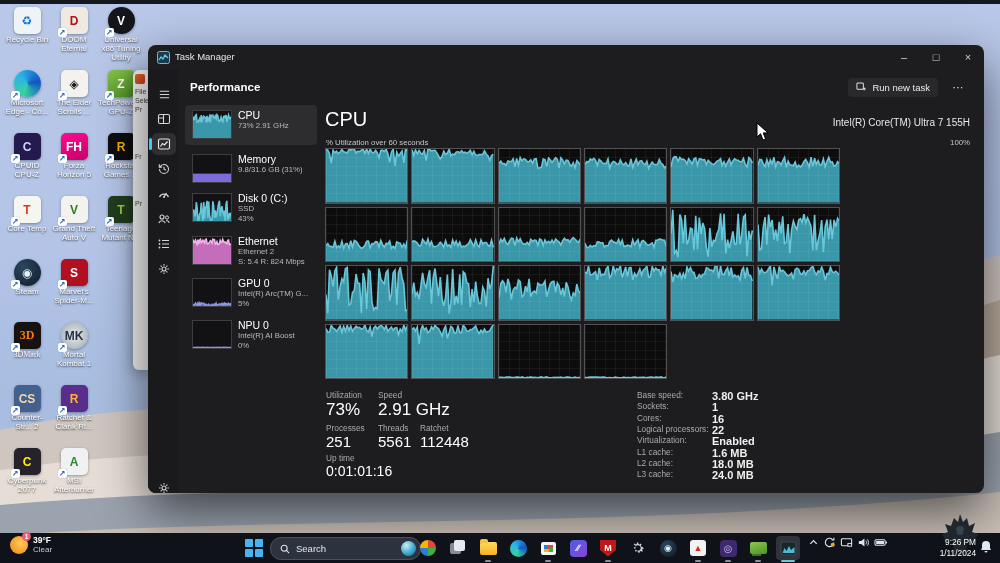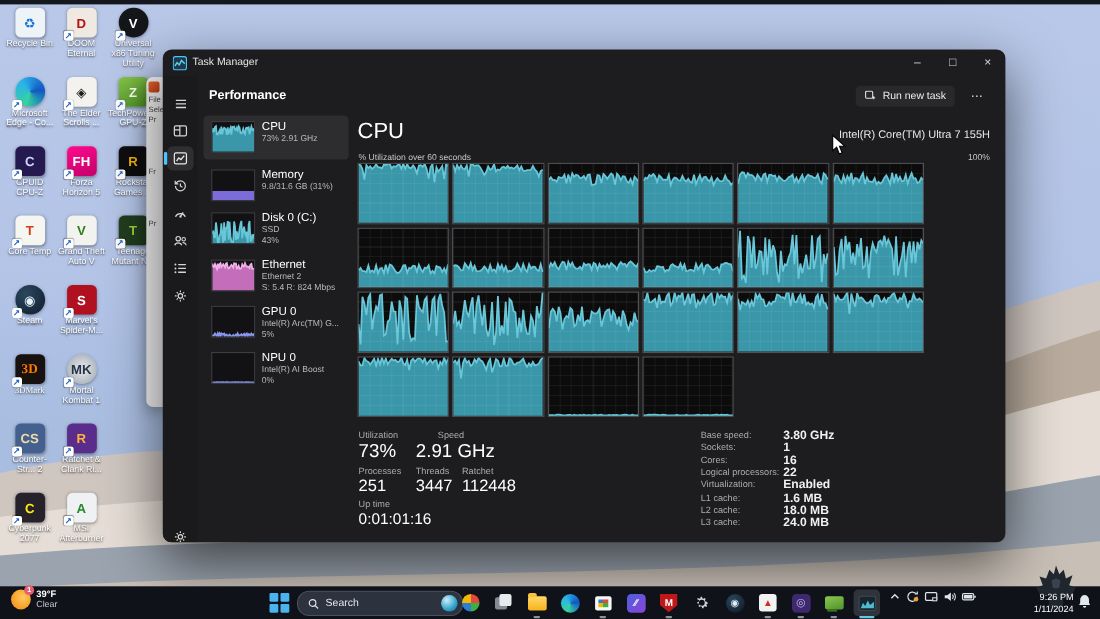--- a/index.html
+++ b/index.html
@@ -17,21 +17,21 @@
     word-wrap:break-word;}
   .dicon .sarrow{position:absolute;left:-3px;bottom:-3px;width:9px;height:9px;background:#fff;border-radius:2px;
     color:#1a62c9;font-size:8px;line-height:9px;font-weight:bold;box-shadow:0 0 1px rgba(0,0,0,.4);}
 
   
   .sliver{background:#f3f3f3;box-shadow:0 4px 14px rgba(0,0,0,.35);}
   .sliver .frag{display:block;color:#444;font-size:7px;padding:1px 2px;white-space:nowrap;overflow:hidden;}
   .fieldrow{display:block;height:11px;margin:3px 2px 0 2px;background:#fdfdfd;border:1px solid #c9c9c9;border-radius:2px;}
 
   
-  .tm{left:148px;top:45px;width:766px;height:448px;background:#1d1d1f;border-radius:8px;
+  .tm{left:148px;top:45px;width:836px;height:448px;background:#1d1d1f;border-radius:8px;
     box-shadow:0 18px 50px rgba(0,0,0,.6);overflow:hidden;}
   .tm-titlebar{position:absolute;left:0;top:0;right:0;height:24px;}
   .tm-title{position:absolute;left:27px;top:6px;font-size:9.5px;color:#e6e6e6;}
   .winbtn{position:absolute;top:0;width:32px;height:23px;color:#d2d2d2;font-size:11px;display:flex;
     align-items:center;justify-content:center;}
   .pagehead{position:absolute;left:42px;top:36px;font-size:11.5px;font-weight:bold;color:#fff;}
   .runbtn{position:absolute;top:33px;height:19px;display:flex;align-items:center;gap:5px;color:#ececec;
     font-size:9.5px;padding:0 8px;border-radius:4px;background:#29292c;}
   .morebtn{position:absolute;top:33px;width:20px;height:19px;color:#e0e0e0;font-size:11px;display:flex;
     align-items:center;justify-content:center;border-radius:4px;}
@@ -526,26 +526,26 @@
             <polygon points="0,100 0.0,97.9 2.2,98.5 4.3,97.5 6.5,97.1 8.7,97.4 10.9,97.2 13.0,97.2 15.2,97.3 17.4,97.7 19.6,97.9 21.7,97.2 23.9,97.5 26.1,98.5 28.3,98.5 30.4,98.4 32.6,98.5 34.8,98.5 37.0,97.5 39.1,98.0 41.3,98.3 43.5,98.5 45.7,98.5 47.8,97.3 50.0,98.5 52.2,98.4 54.3,98.4 56.5,98.5 58.7,97.7 60.9,97.2 63.0,97.8 65.2,98.5 67.4,97.6 69.6,98.1 71.7,97.5 73.9,98.5 76.1,98.1 78.3,97.7 80.4,97.1 82.6,97.2 84.8,98.4 87.0,97.1 89.1,97.5 91.3,97.7 93.5,97.0 95.7,98.2 97.8,98.5 100.0,97.4 100,100" fill="#3fa6ba" fill-opacity="0.9"></polygon>
             <polyline points="0.0,97.9 2.2,98.5 4.3,97.5 6.5,97.1 8.7,97.4 10.9,97.2 13.0,97.2 15.2,97.3 17.4,97.7 19.6,97.9 21.7,97.2 23.9,97.5 26.1,98.5 28.3,98.5 30.4,98.4 32.6,98.5 34.8,98.5 37.0,97.5 39.1,98.0 41.3,98.3 43.5,98.5 45.7,98.5 47.8,97.3 50.0,98.5 52.2,98.4 54.3,98.4 56.5,98.5 58.7,97.7 60.9,97.2 63.0,97.8 65.2,98.5 67.4,97.6 69.6,98.1 71.7,97.5 73.9,98.5 76.1,98.1 78.3,97.7 80.4,97.1 82.6,97.2 84.8,98.4 87.0,97.1 89.1,97.5 91.3,97.7 93.5,97.0 95.7,98.2 97.8,98.5 100.0,97.4" fill="none" stroke="#67c6d8" stroke-width="1.6" vector-effect="non-scaling-stroke"></polyline>
           </svg>
         </div>
         <div class="cell ghost"></div>
         <div class="cell ghost"></div>
       </div>
 
     <span class="statlabel" style="left:178px;top:345px;">Utilization</span>
     <span class="statbig" style="left:178px;top:355px;">73%</span>
-    <span class="statlabel" style="left:230px;top:345px;margin-left:20px;">Speed</span>
+    <span class="statlabel" style="left:230px;top:345px;">Speed</span>
     <span class="statbig" style="left:230px;top:355px;">2.91 GHz</span>
     <span class="statlabel" style="left:178px;top:378px;">Processes</span>
     <span class="statmid" style="left:178px;top:388px;">251</span>
     <span class="statlabel" style="left:230px;top:378px;">Threads</span>
-    <span class="statmid" style="left:230px;top:388px;">3447</span>
+    <span class="statmid" style="left:230px;top:388px;">5561</span>
     <span class="statlabel" style="left:272px;top:378px;">Ratchet</span>
     <span class="statmid" style="left:272px;top:388px;">112448</span>
     <span class="statlabel" style="left:178px;top:408px;">Up time</span>
     <span class="statup" style="left:178px;top:418px;">0:01:01:16</span>
     <div id="right-stats">
         <div class="rrow" style="top: 345px;">
           <span class="rl">Base speed:</span>
           <span class="rv">3.80 GHz</span>
         </div>
         <div class="rrow" style="top: 356.3px;">

